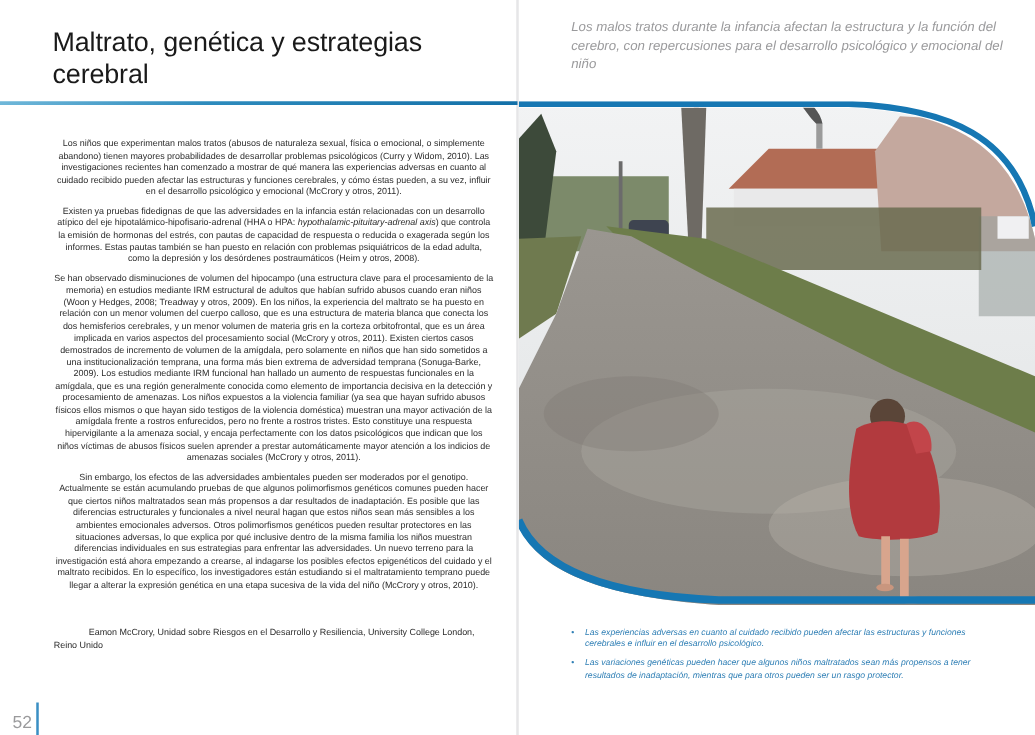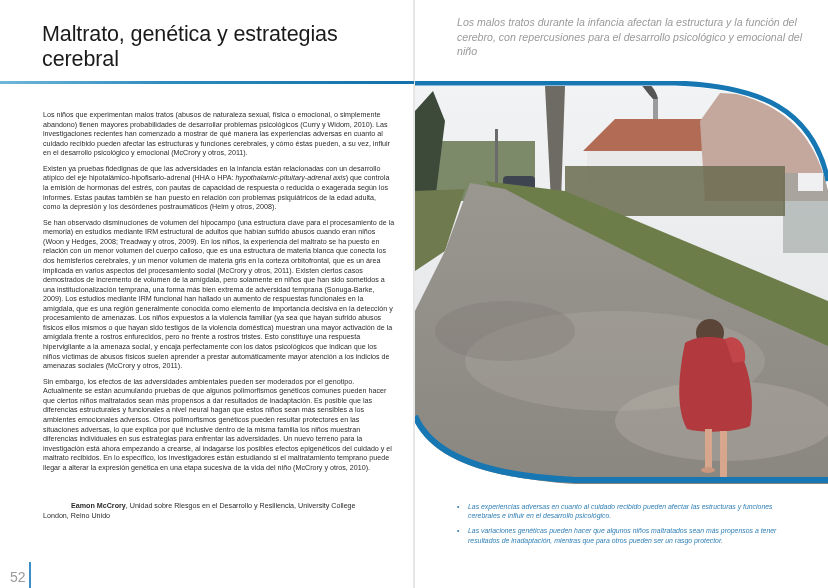--- a/index.html
+++ b/index.html
@@ -12,25 +12,25 @@
 
   .subtitle { position: absolute; left: 457px; top: 15px; width: 360px; font-size: 10.6px; line-height: 14.5px; color: #9a9a9c; font-style: italic; }
 
   .rule-left { position: absolute; left: 0; top: 81px; width: 414px; height: 3px;
     background: linear-gradient(to right, #6fb7d9 0%, #2d8bbd 40%, #1370a8 100%); }
 
   .photo-wrap { position: absolute; left: 415px; top: 81px; width: 413px; height: 403px; overflow: hidden; }
   .photo-wrap svg { display: block; }
 
   .body-text { position: absolute; left: 43px; top: 111px; width: 352px; font-size: 7.15px; line-height: 9.55px; color: #2b2b2b; }
-  .body-text p { margin-bottom: 6.2px; text-align: left; }
+  .body-text p { margin-bottom: 6.2px; text-align: center; }
   .body-text em { font-style: italic; }
 
   .author { position: absolute; left: 43px; top: 502px; width: 340px; font-size: 7.15px; line-height: 9.6px; color: #2b2b2b; }
-  .author b { font-weight: 700; padding-left: 28px; }
+  .author b { font-weight: 400; padding-left: 28px; }
 
   .page-number { position: absolute; left: 10px; top: 569px; font-size: 14px; color: #9a9a9c; }
   .page-bar { position: absolute; left: 29px; top: 562px; width: 1.5px; height: 26px; background: #3a8fc4; }
 
   .bullets { position: absolute; left: 457px; top: 502px; width: 330px; font-size: 6.9px; line-height: 9.4px; color: #2f7fb5; font-style: italic; }
   .bullets li { list-style: none; position: relative; padding-left: 11px; margin-bottom: 5.6px; }
   .bullets li .dot { position: absolute; left: 0; top: 0; font-style: normal; color: #2f7fb5; }
 </style>
 </head>
 <body>

